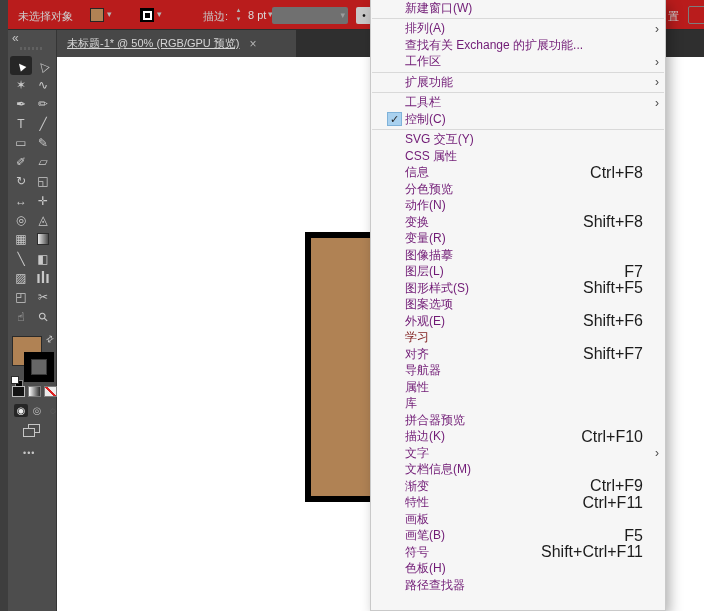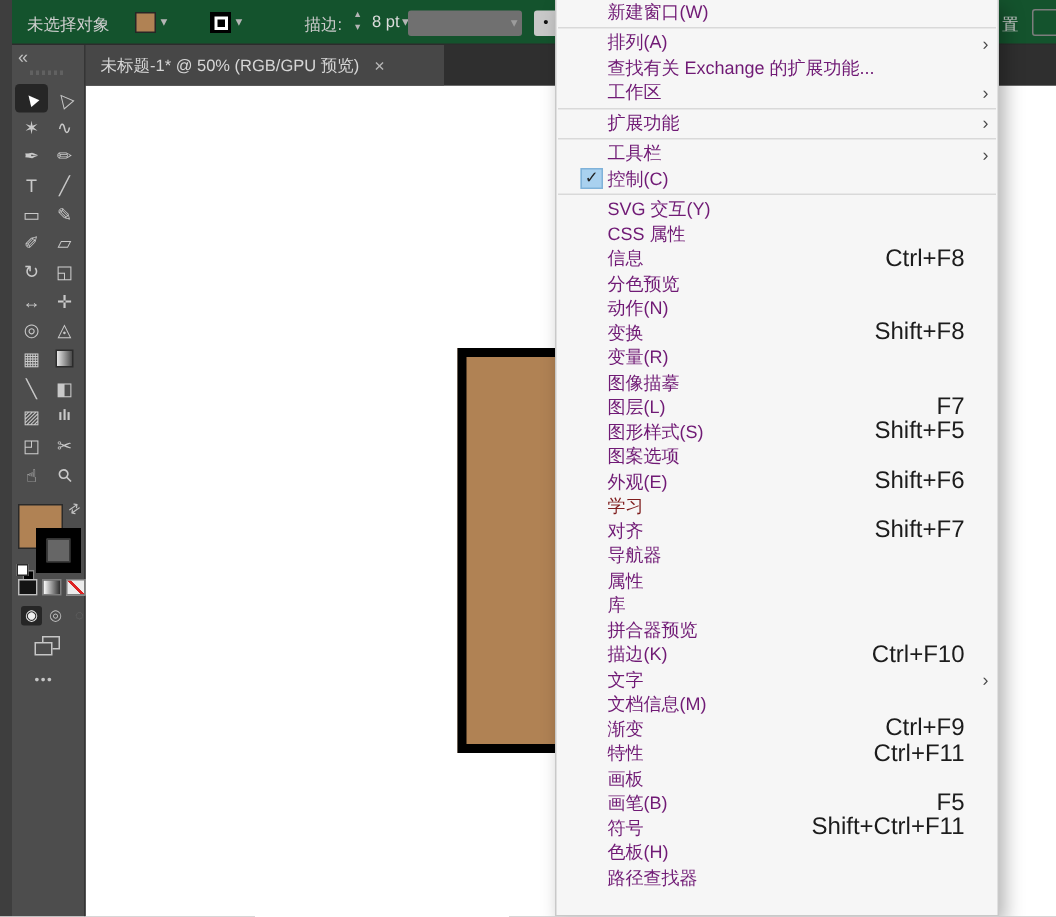--- a/index.html
+++ b/index.html
@@ -2,21 +2,21 @@
 <html><head>
 <meta charset="utf-8">
 <style>
   * { margin:0; padding:0; box-sizing:border-box; }
   html,body { width:704px; height:611px; overflow:hidden; background:#fff;
     font-family:"Liberation Sans","DejaVu Sans",sans-serif; }
   .app { position:relative; width:704px; height:611px; overflow:hidden; background:#4d4d4d; }
 
   
   .control-bar { position:absolute; left:0; top:0; width:704px; height:30px;
-    background:#14532d; border-bottom:1px solid #2c2c2c; z-index:3; }
+    background:#b91c1c; border-bottom:1px solid #2c2c2c; z-index:3; }
   .cb-status { position:absolute; left:18px; top:9px; font-size:11px; color:#cfcfcf; }
   .cb-fill { position:absolute; left:90px; top:8px; width:14px; height:14px;
     border:1px solid #262626; }
   .chev { position:absolute; top:9px; font-size:9px; color:#b5b5b5; }
   .cb-stroke { position:absolute; left:140px; top:8px; width:14px; height:14px;
     background:#000; display:flex; align-items:center; justify-content:center; }
   .cb-stroke .ring { width:9px; height:9px; border:2px solid #fff; background:#000; }
   .cb-strokelabel { position:absolute; left:203px; top:9px; font-size:11px;
     color:#c9c9c9; }
   .cb-stepper { position:absolute; left:234px; top:5px; width:9px; display:flex;
@@ -42,21 +42,21 @@
   .grip { position:absolute; left:12px; top:17px; width:24px; height:3px;
     background:repeating-linear-gradient(90deg,#616161 0 2px,transparent 2px 4px); }
   .tools { display:grid; grid-template-columns:22px 22px; grid-auto-rows:19.3px;
     margin-left:2px; }
   .tool { display:flex; align-items:center; justify-content:center;
     color:#c9c9c9; font-size:12px; }
   .tool.selected { background:#262626; border-radius:3px; color:#fff; }
   [data-name="selection-tool-icon"],[data-name="direct-selection-tool-icon"]
     { display:inline-block; transform:rotate(-40deg); }
   [data-name="zoom-tool-icon"] { display:inline-block; transform:rotate(-45deg); }
-  [data-name="column-graph-tool-icon"] { font-size:10px; letter-spacing:0; font-weight:bold; }
+  [data-name="column-graph-tool-icon"] { font-size:16px; letter-spacing:0; font-weight:bold; }
   [data-name="gradient-tool-icon"] { width:12px; height:12px;
     background:linear-gradient(90deg,#e8e8e8,#4a4a4a); border:1px solid #2c2c2c; }
   .swatch-block { position:absolute; left:0; top:304px; width:49px; height:52px; }
   .big-fill { position:absolute; left:4px; top:2px; width:30px; height:30px;
     border:1px solid #2a2a2a; }
   .big-stroke { position:absolute; left:16px; top:18px; width:30px; height:30px;
     border:7px solid #000; background:#666; box-shadow:0 0 0 1px #3a3a3a inset; }
   .swap { position:absolute; left:38px; top:0px; font-size:9px; color:#c4c4c4;
     transform:rotate(-35deg); }
   .mini-default { position:absolute; left:3px; top:42px; width:12px; height:12px; }
@@ -81,21 +81,21 @@
   .screen-mode .r2 { position:absolute; left:0; top:4px; width:12px; height:9px;
     border:1.5px solid #c6c6c6; background:#4d4d4d; }
   .overflow { position:absolute; left:15px; top:418px; font-size:9px; color:#c6c6c6;
     letter-spacing:1px; }
 
   
   .tab-bar { position:absolute; left:57px; top:30px; width:647px; height:27px;
     background:#2f2f2f; z-index:2; }
   .doc-tab { position:absolute; left:0; top:0; width:239px; height:27px;
     background:#474747; display:flex; align-items:center; }
-  .doc-tab .title { margin-left:10px; font-size:11px; color:#d6d6d6; white-space:nowrap; }
+  .doc-tab .title { margin-left:10px; font-size:11px; color:#d6d6d6; white-space:nowrap;text-decoration:underline; }
   .doc-tab .close { margin-left:10px; font-size:12px; color:#b5b5b5; }
 
   
   .canvas { position:absolute; left:57px; top:57px; width:647px; height:554px;
     background:#ffffff; z-index:1; }
   .art-rect { position:absolute; left:248px; top:175px; width:92px; height:270px;
     border:6px solid #000; }
 
   
   .menu { position:absolute; left:370px; top:0; width:296px; height:611px;

